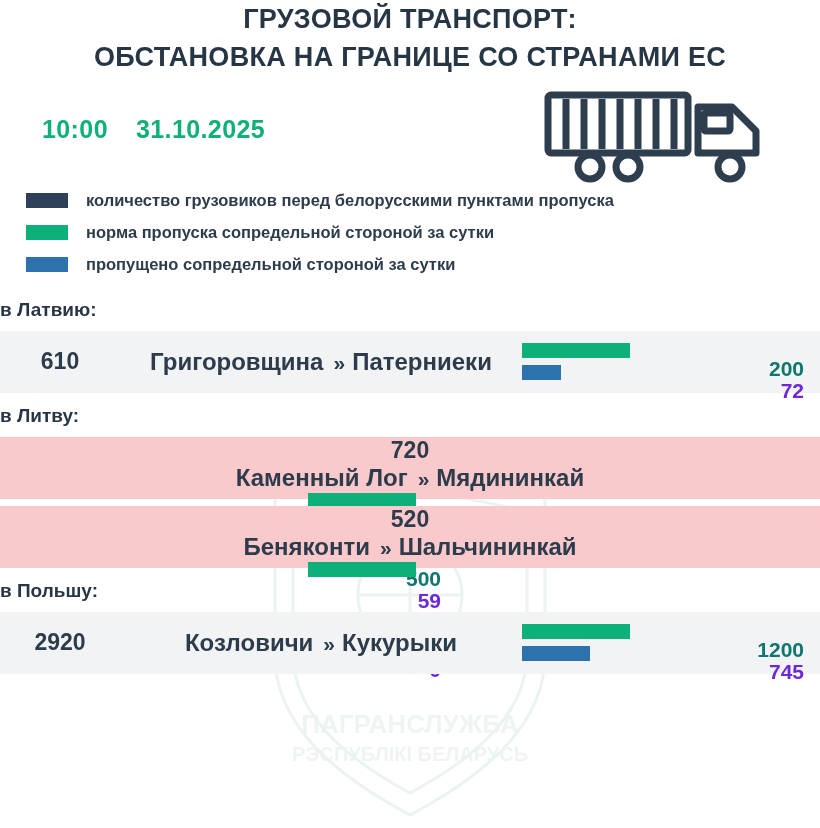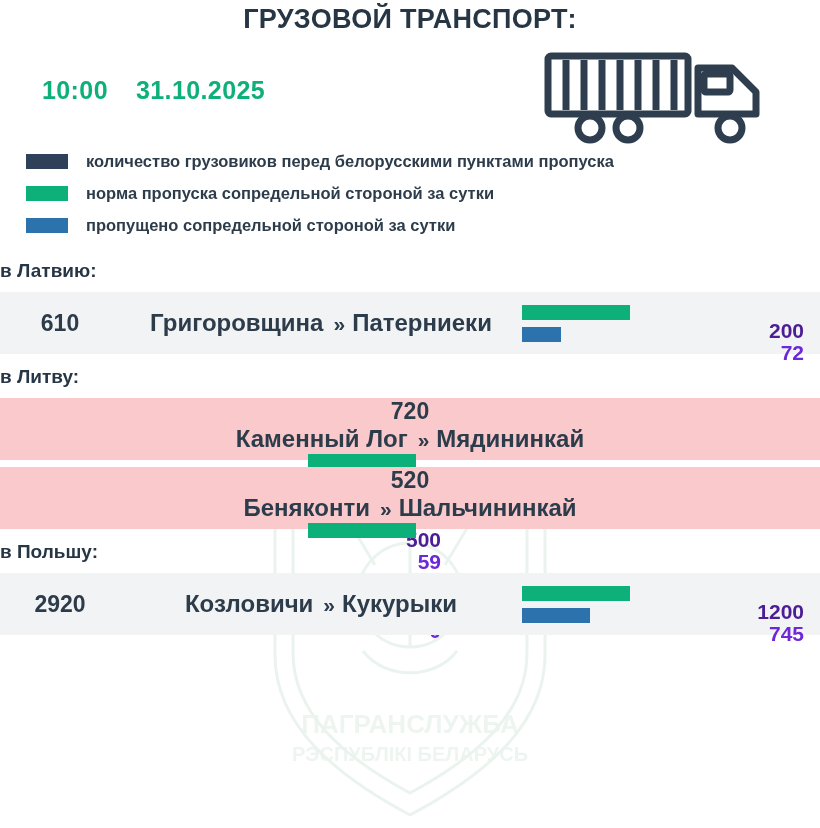--- a/index.html
+++ b/index.html
@@ -159,21 +159,21 @@
     width: 78px;
     flex: 0 0 auto;
     text-align: right;
     padding-right: 16px;
   }
   .val {
     font-size: 21px;
     font-weight: bold;
     line-height: 22px;
   }
-  .val.norm { color: #4c1d95; margin-top: 37px; }
+  .val.norm { color: #0f766e; margin-top: 37px; }
   .val.passed { color: #6d28d9; }
 </style>
 </head>
 <body>
 
 <div class="watermark">
   <svg viewBox="0 0 330 380" width="330" height="380" xmlns="http://www.w3.org/2000/svg">
     <g fill="none" stroke="#bcd9c9" stroke-width="3">
       <path d="M30 40 L165 12 L300 40 L300 200 C300 270 240 320 165 360 C90 320 30 270 30 200 Z"></path>
       <path d="M48 56 L165 32 L282 56 L282 198 C282 258 232 302 165 338 C98 302 48 258 48 198 Z"></path>
@@ -184,20 +184,21 @@
     </g>
     <g fill="#bcd9c9" opacity="0.85">
       <text x="165" y="278" font-family="'Liberation Sans', sans-serif" font-size="26" font-weight="bold" text-anchor="middle">ПАГРАНСЛУЖБА</text>
       <text x="165" y="306" font-family="'Liberation Sans', sans-serif" font-size="20" font-weight="bold" text-anchor="middle">РЭСПУБЛІКІ БЕЛАРУСЬ</text>
     </g>
   </svg>
 </div>
 
 <div class="header">
   <div class="title-line">ГРУЗОВОЙ ТРАНСПОРТ:</div>
+  <div class="title-line">ОБСТАНОВКА НА ГРАНИЦЕ СО СТРАНАМИ ЕС</div>
 </div>
 
 <div class="timerow">
   <div class="time-block">
     <span class="time">10:00</span><span class="date">31.10.2025</span>
   </div>
   <div class="truck">
     <svg width="228" height="104" viewBox="0 0 228 104" xmlns="http://www.w3.org/2000/svg">
       <g stroke="#2f3e4e" stroke-width="7" fill="none" stroke-linejoin="round">
         <rect x="6" y="10" width="140" height="58" rx="3"></rect>

